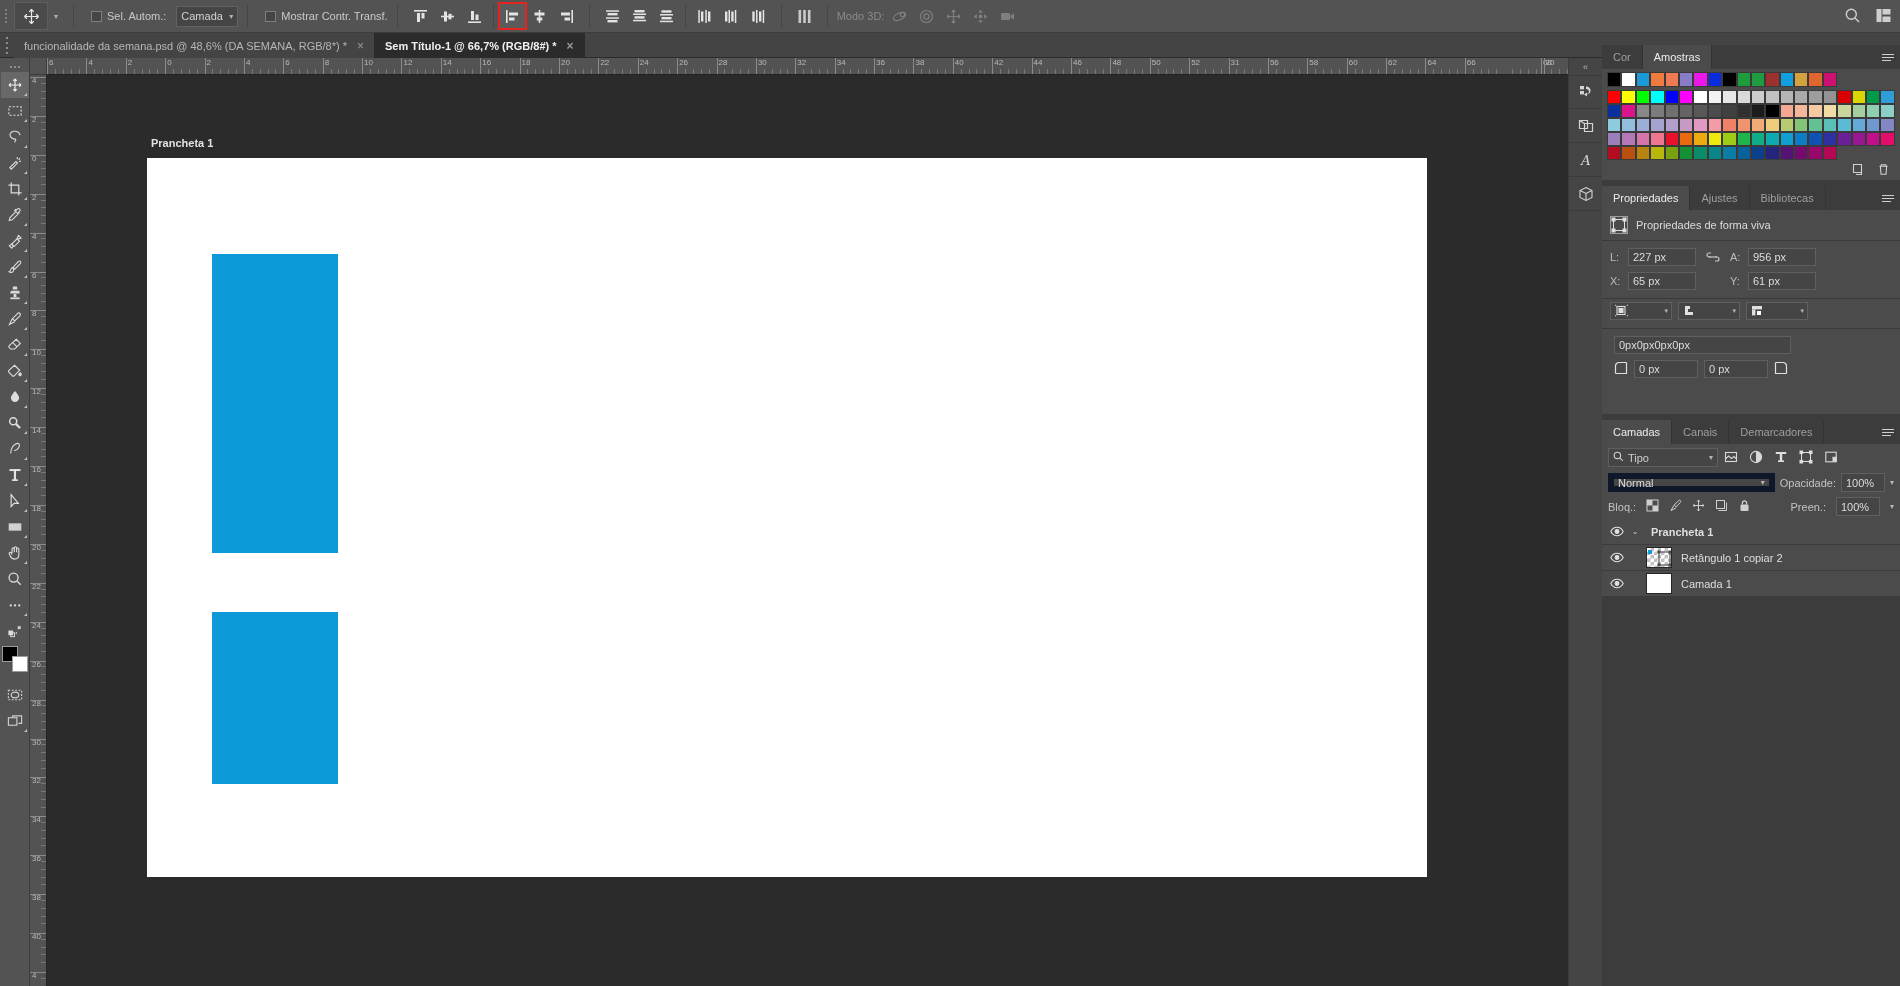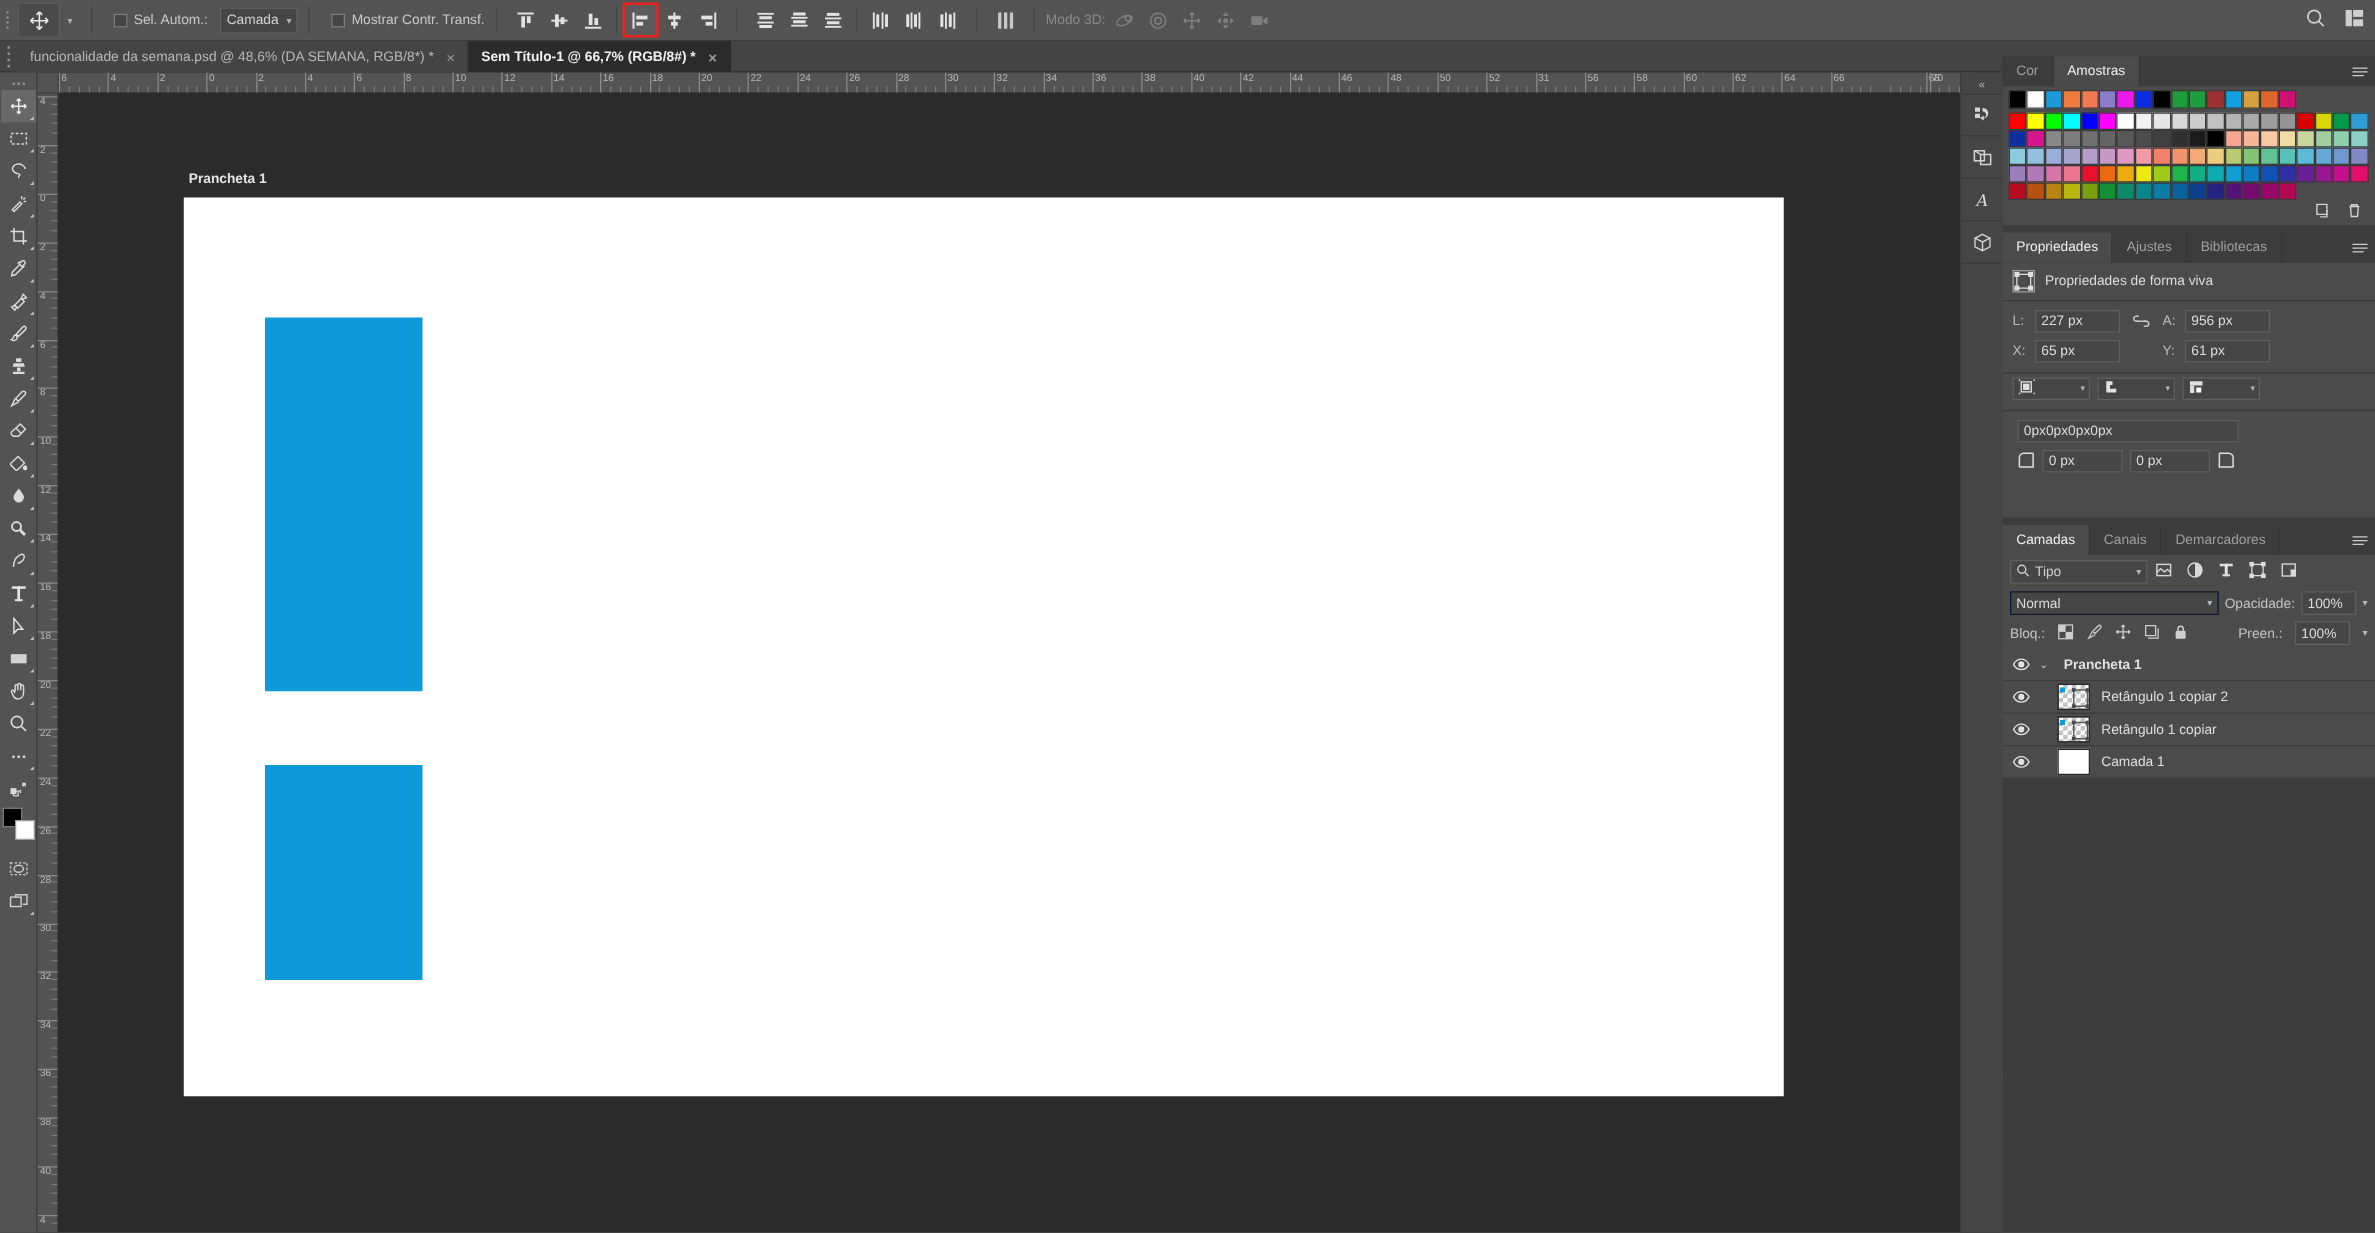--- a/index.html
+++ b/index.html
@@ -141,21 +141,21 @@
     display:flex; align-items:center; justify-content:space-between; padding:0 3px;}
   .sel-mini .cv{font-size:7px; color:#b5b5b5;}
   .swatchbox{ width:30px; height:17px; border:1px solid #8d8d8d; }
 
   
   .lyr-toolrow{ display:flex; align-items:center; padding:4px 6px; gap:6px;}
   .lyr-filter{ flex:1; height:19px; background:#454545; border:1px solid #5f5f5f; display:flex;
     align-items:center; padding:0 4px; justify-content:space-between; color:#cfcfcf;}
   .lyr-icons{ display:flex; gap:11px; align-items:center; }
   .lyr-blendrow{ display:flex; align-items:center; padding:2px 6px; gap:5px;}
-  .blendsel{ flex:1; height:19px; background:#454545; border:1px solid #0f172a; display:flex; align-items:center;
+  .blendsel{ flex:1; height:19px; background:#454545; border:6px solid #0f172a; display:flex; align-items:center;
      justify-content:space-between; padding:0 4px; color:#dcdcdc;}
   .opval{ width:44px; height:19px; background:#454545; border:1px solid #5f5f5f; display:flex; align-items:center; padding:0 4px; color:#dcdcdc;}
   .lyr-lockrow{ display:flex; align-items:center; padding:3px 6px; gap:10px;}
   .lyr-list{ }
   .lyr-row{ display:flex; align-items:center; height:26px; border-bottom:1px solid #3c3c3c; padding-left:4px;}
   .lyr-row.group{ background:#4b4b4b; }
   .lyr-row.sel{ background:#5c5c5c; }
   .eye{ width:22px; display:flex; align-items:center; justify-content:center;}
   .thumb-chk{ width:26px; height:21px; border:1px solid #262626; position:relative; overflow:hidden;
     background:
@@ -1481,45 +1481,20 @@
             </div>
             <div class="lyr-row">
               <span class="eye">
                 <svg width="14" height="11" viewBox="0 0 14 11">
                   <g fill="none" stroke="#e2e2e2" stroke-width="1.1">
                     <path d="M.8 5.5S3 1.3 7 1.3s6.2 4.2 6.2 4.2S11 9.7 7 9.7.8 5.5.8 5.5z"></path>
                     <circle cx="7" cy="5.5" r="1.9" fill="#e2e2e2"></circle>
                   </g>
                 </svg>
               </span>
-              <span class="thumb-chk" style="margin-left: 18px; position: relative;">
-                <svg width="26" height="21" viewBox="0 0 26 21" style="position:absolute;left:0;top:0">
-                  <rect x="1" y="2" width="4" height="4" fill="#0e9ad8"></rect>
-                  <g fill="none" stroke="#5b5b5b" stroke-width="1.2">
-                    <rect x="12" y="4" width="11" height="13"></rect>
-                  </g>
-                  <g fill="#4a4a4a">
-                    <rect x="10.5" y="2.5" width="3" height="3"></rect>
-                    <rect x="21.5" y="2.5" width="3" height="3"></rect>
-                    <rect x="10.5" y="15.5" width="3" height="3"></rect>
-                    <rect x="21.5" y="15.5" width="3" height="3"></rect>
-                  </g>
-                </svg>
-              </span>
-              <span class="lyr-name">Retângulo 1 copiar</span>
-            </div>
-            <div class="lyr-row">
-              <span class="eye">
-                <svg width="14" height="11" viewBox="0 0 14 11">
-                  <g fill="none" stroke="#e2e2e2" stroke-width="1.1">
-                    <path d="M.8 5.5S3 1.3 7 1.3s6.2 4.2 6.2 4.2S11 9.7 7 9.7.8 5.5.8 5.5z"></path>
-                    <circle cx="7" cy="5.5" r="1.9" fill="#e2e2e2"></circle>
-                  </g>
-                </svg>
-              </span>
               <span class="thumb-white" style="margin-left: 18px;"></span>
               <span class="lyr-name">Camada 1</span>
             </div>
           </div>
         <div class="vfill" style="height:236px"></div>
       </div>
     </div>
   </div>
 </div>
 

